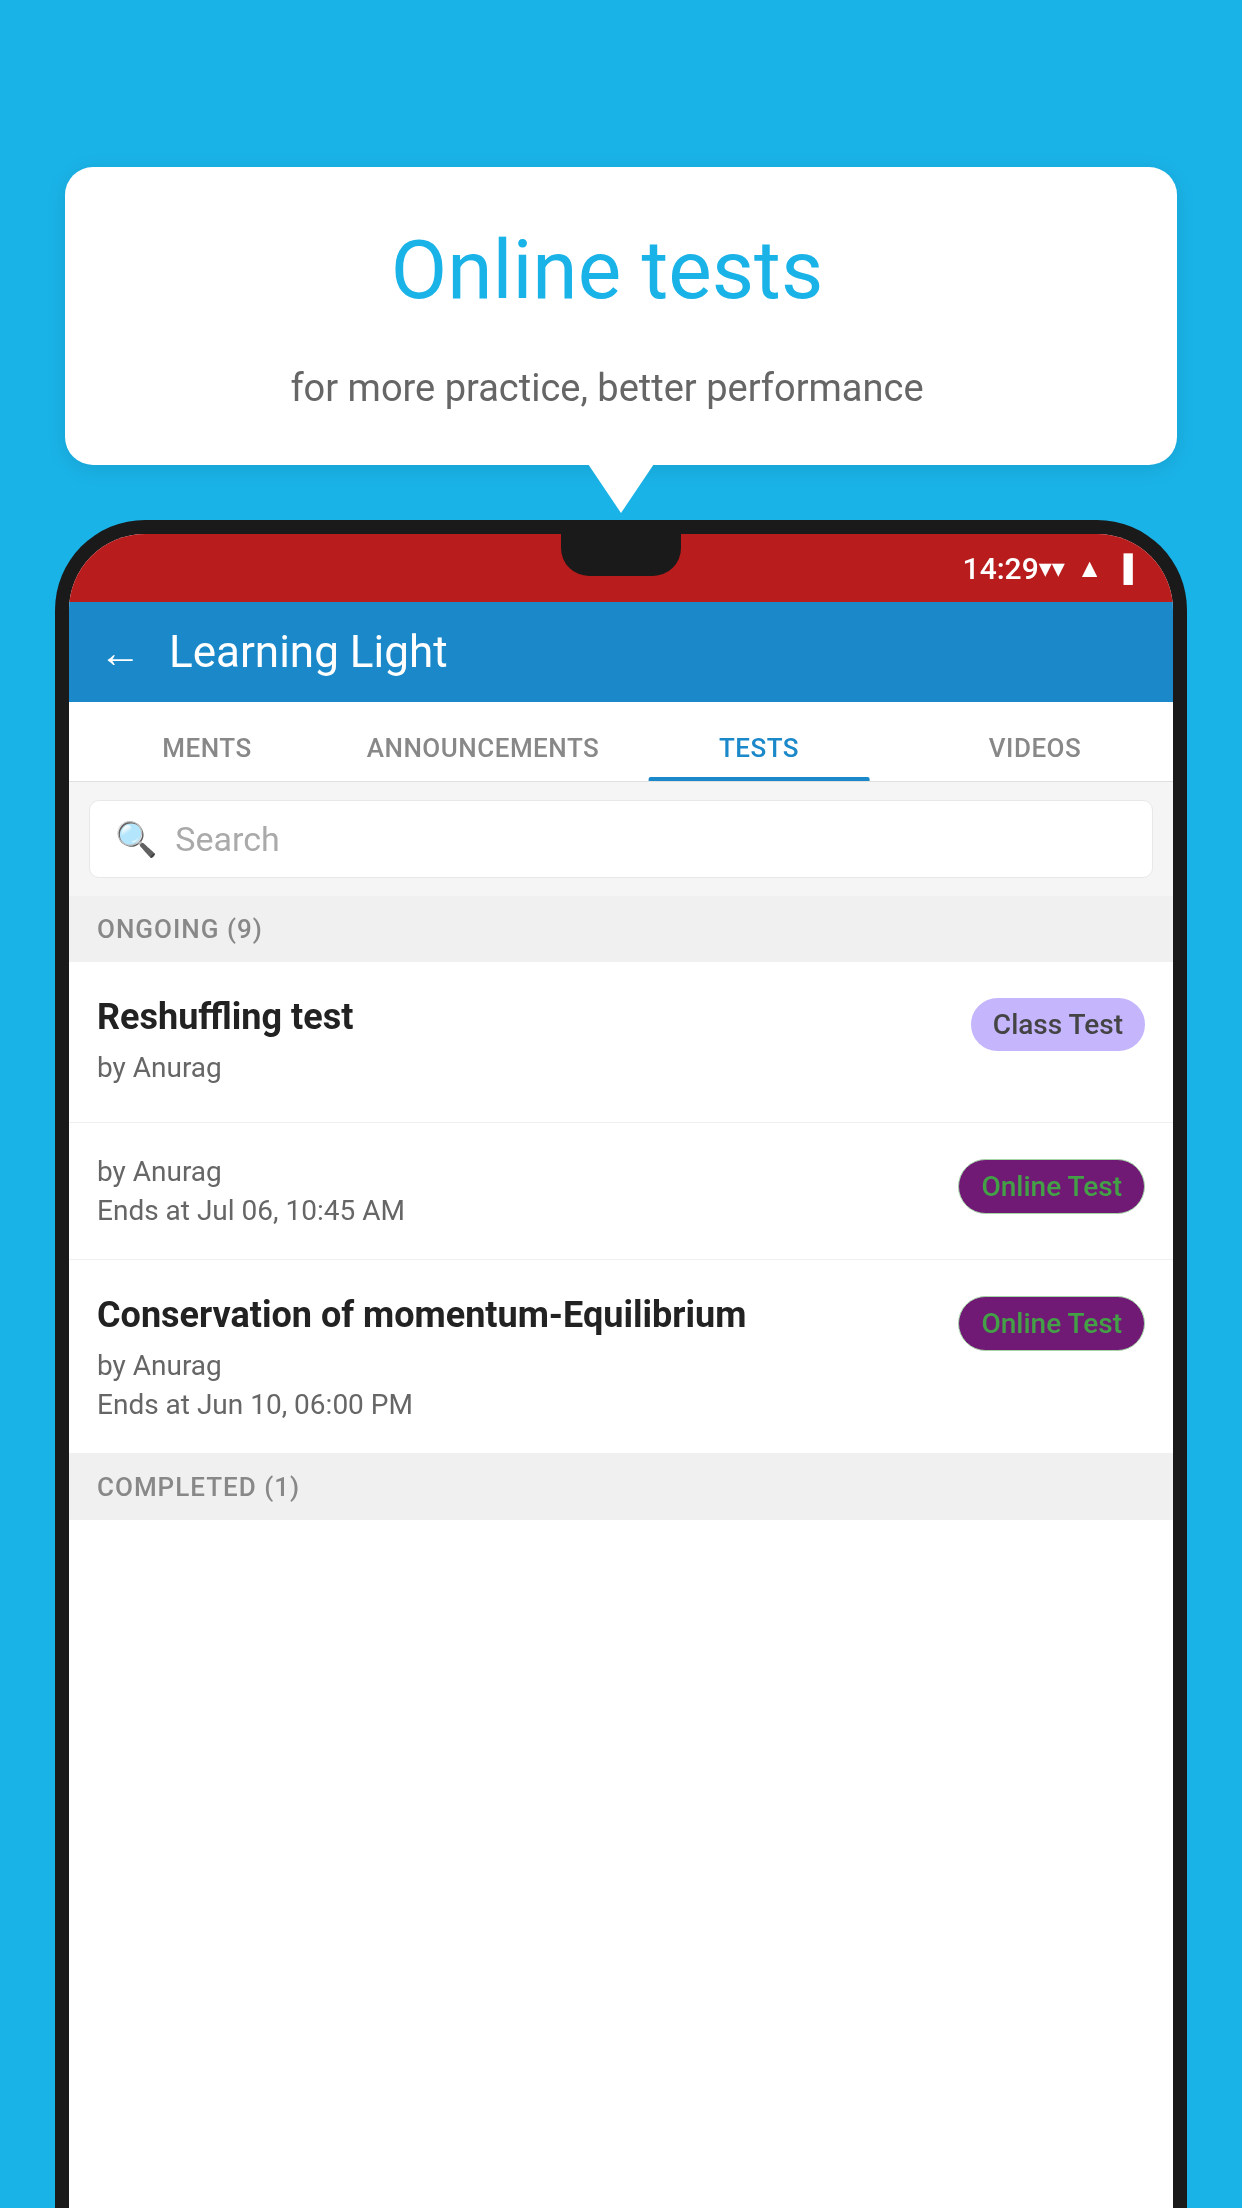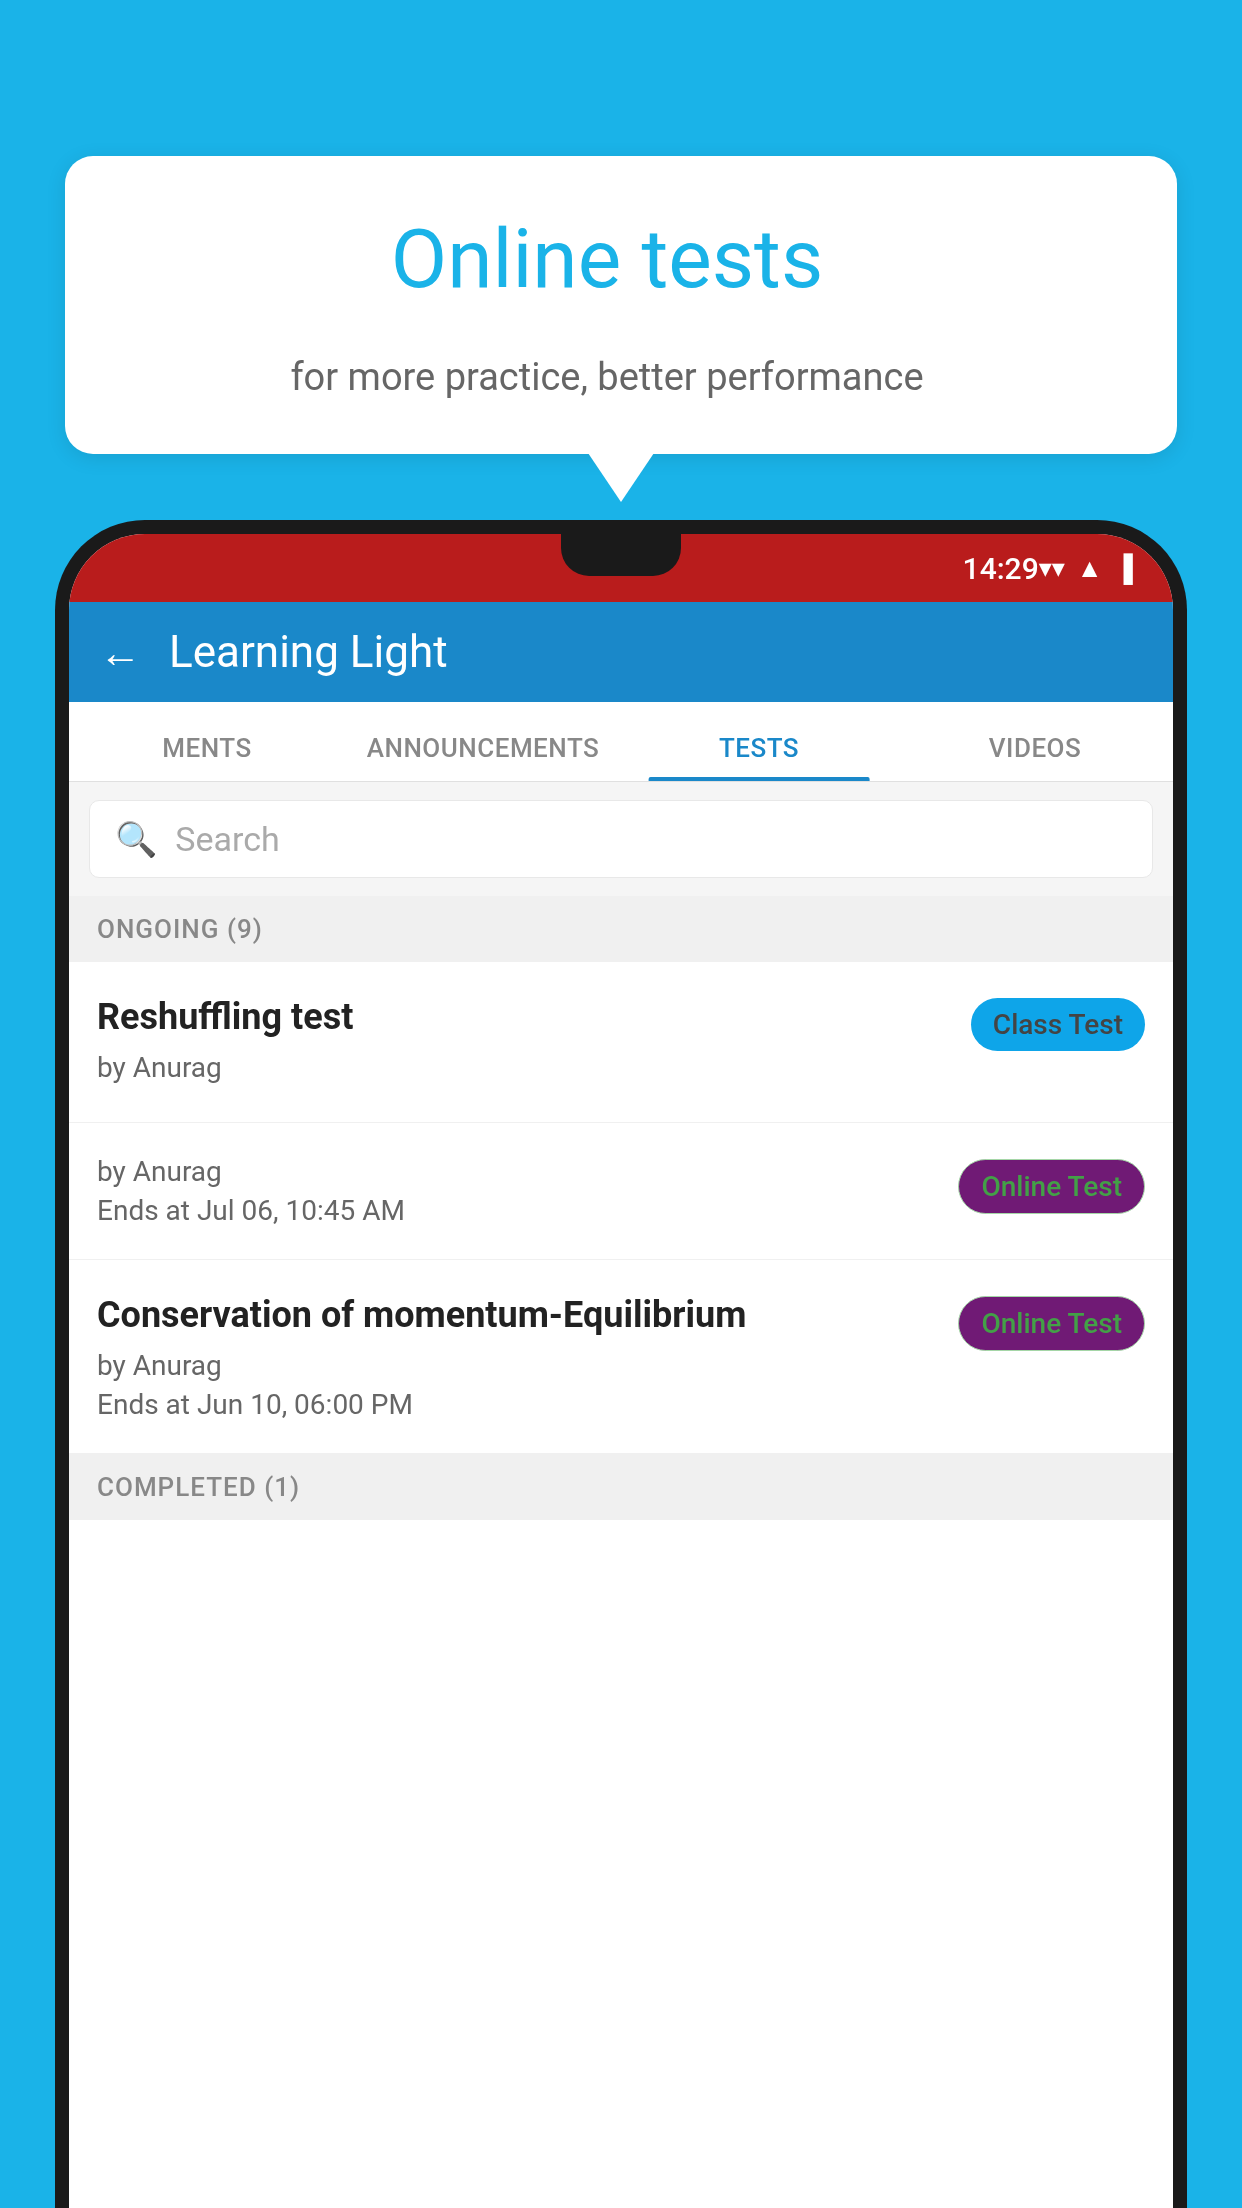--- a/index.html
+++ b/index.html
@@ -9,21 +9,21 @@
       height: 2208px;
       background-color: #1ab3e8;
       font-family: 'Roboto', Arial, sans-serif;
       overflow: hidden;
       position: relative;
     }
 
     
     .speech-bubble {
       position: absolute;
-      top: 156px;
+      top: 167px;
       left: 65px;
       right: 65px;
       background: white;
       border-radius: 28px;
       padding: 55px 88px 55px 60px;
       text-align: center;
       box-shadow: 0 4px 20px rgba(0,0,0,0.1);
     }
     .speech-bubble::after {
       content: '';
@@ -234,21 +234,21 @@
     .test-badge {
       flex-shrink: 0;
       padding: 10px 22px;
       border-radius: 30px;
       font-size: 28px;
       font-weight: 500;
       white-space: nowrap;
       margin-top: 4px;
     }
     .badge-class {
-      background: #0ea5e9;
+      background: #c4b5fd;
       color: #444;
     }
     .badge-online {
       background: #701a75;
       color: #43a047;
       border: 1px solid #a5d6a7;
     }
 
     
     .completed-section {

